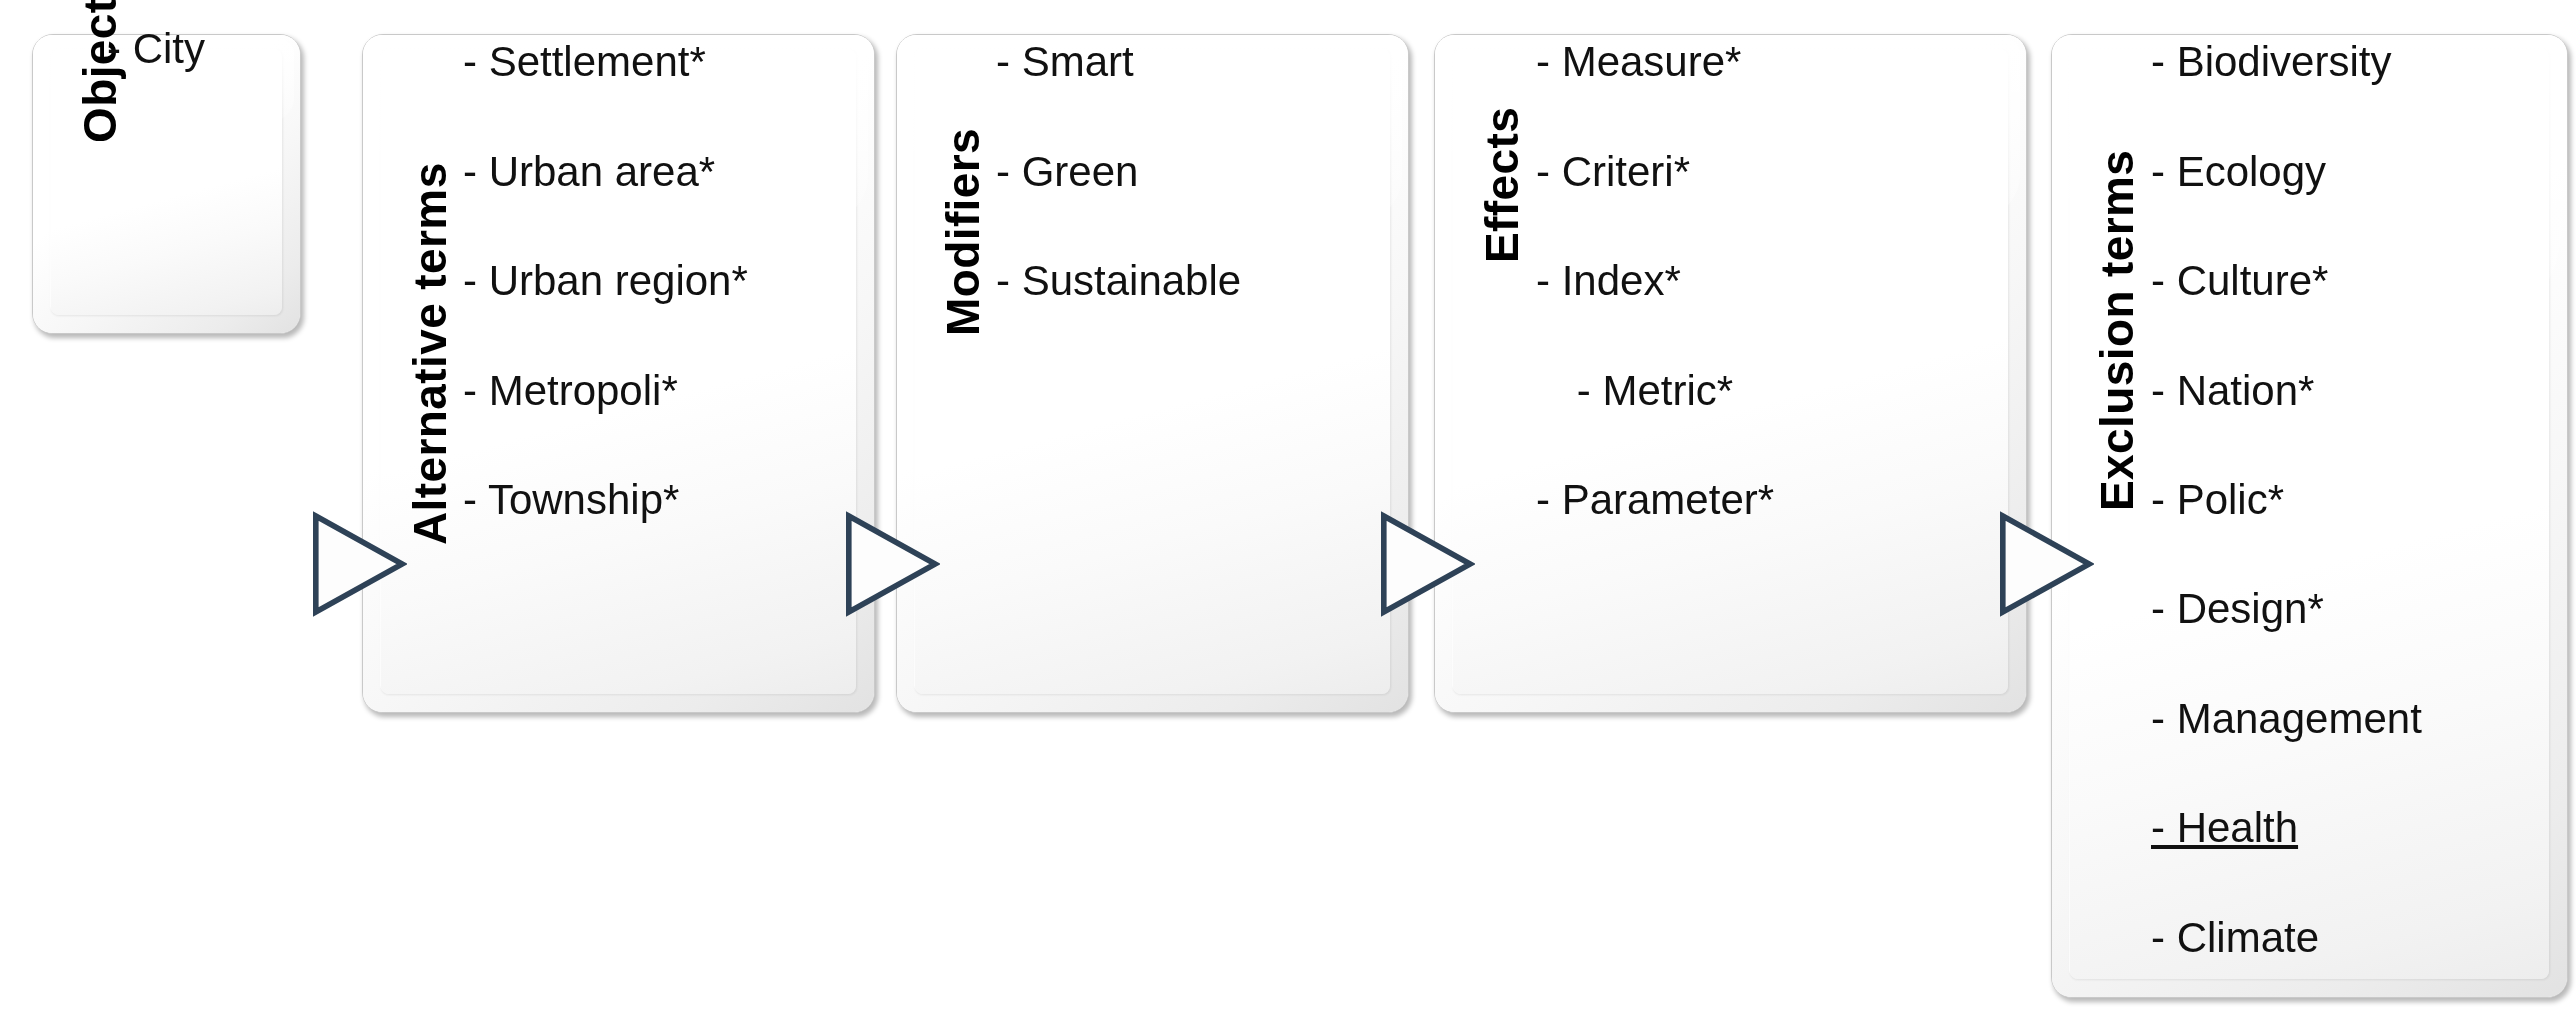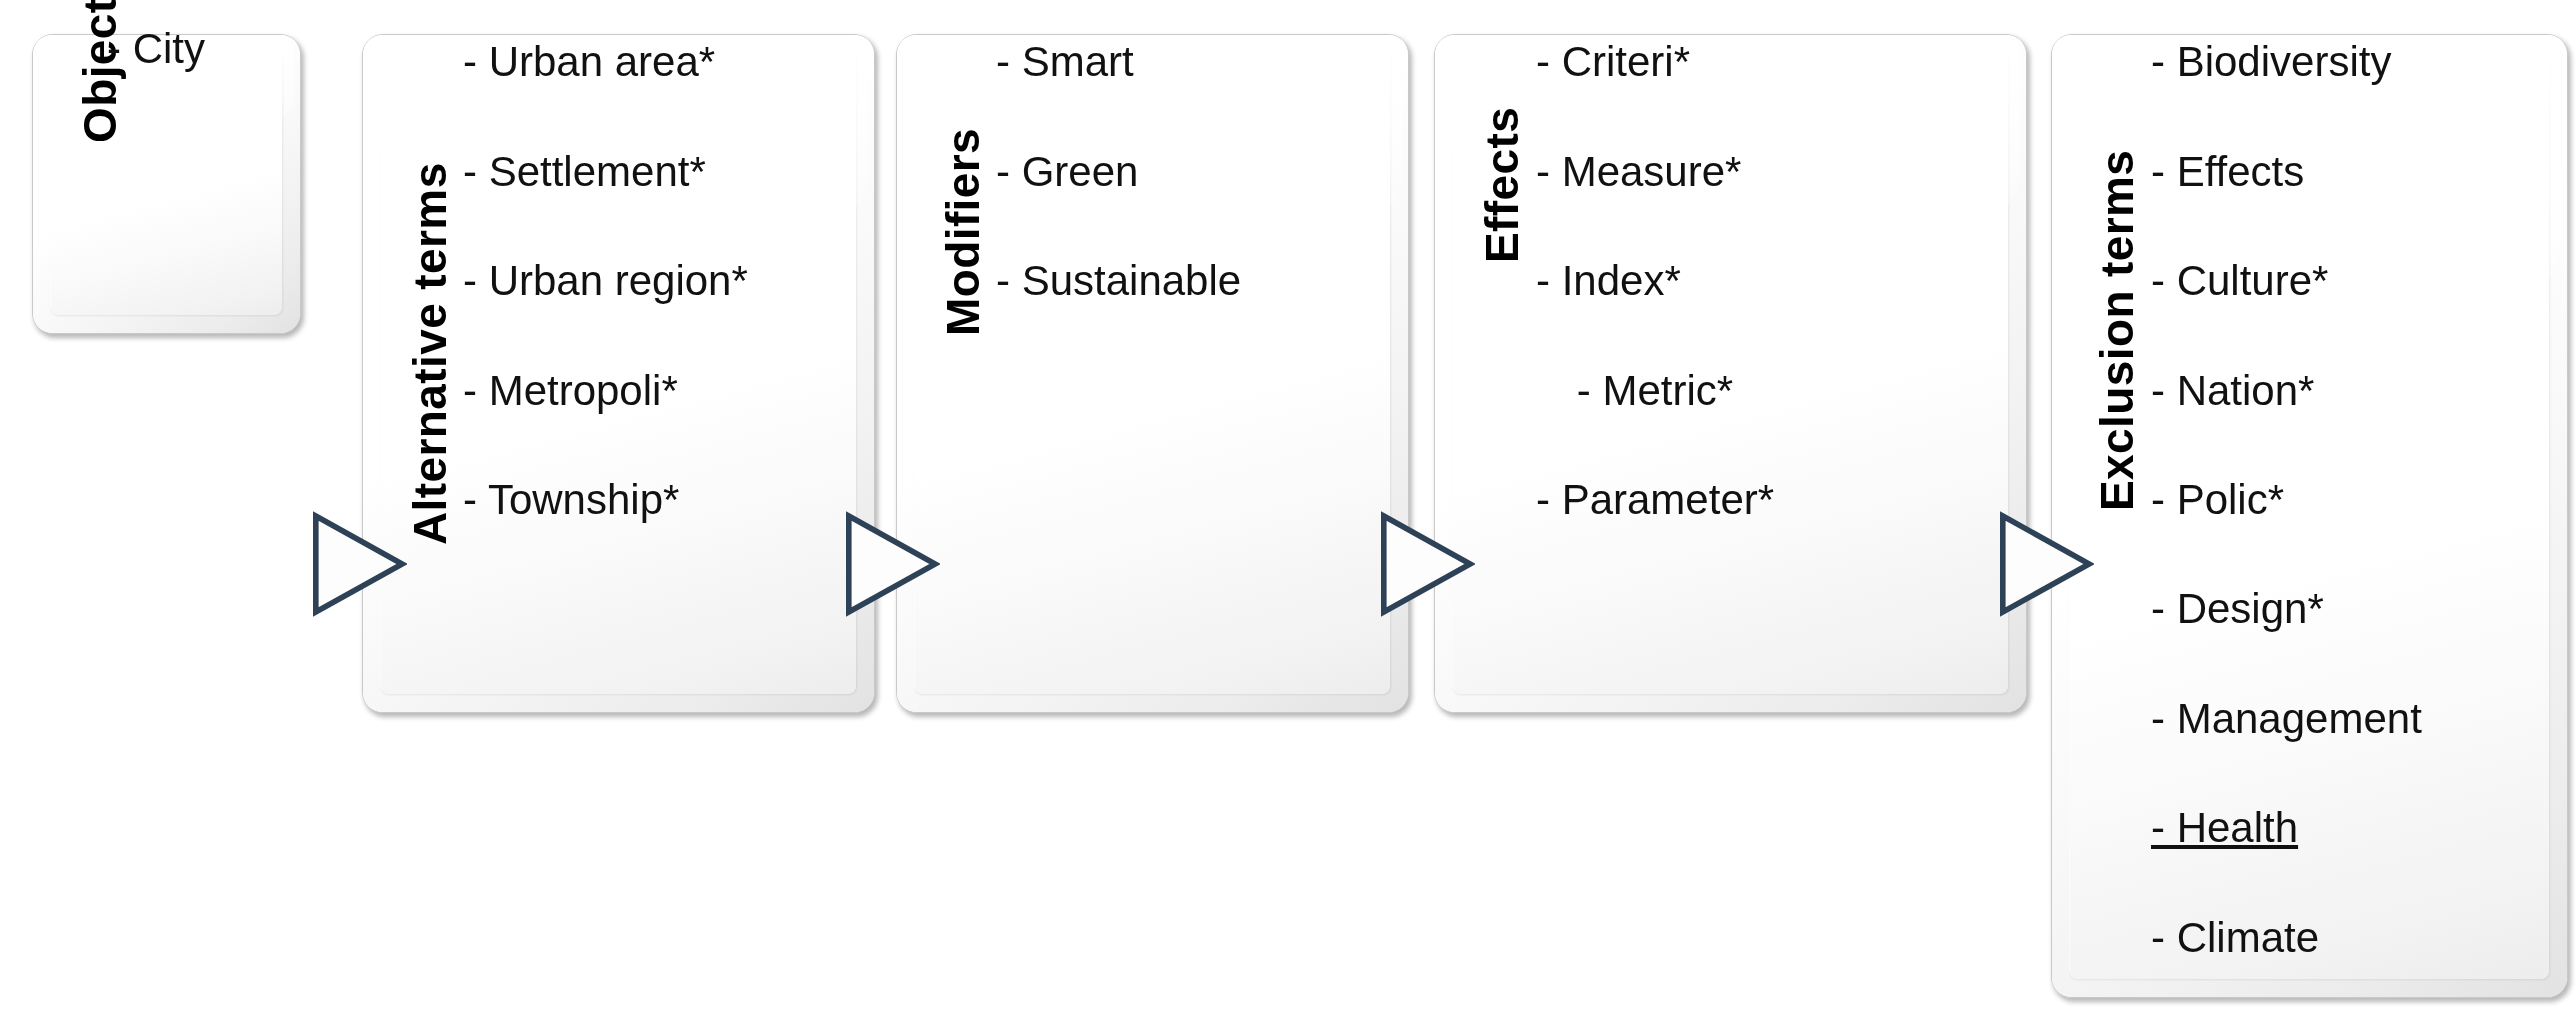--- a/index.html
+++ b/index.html
@@ -116,22 +116,22 @@
     <li style="height:87px; padding-top:22.4px;">- City</li>
   </ul>
 
   <div class="card" style="left:362px; top:34px; width:513px; height:679px;">
     <div class="bevel-outer"></div>
     <div class="bevel-inner"></div>
     <div class="gloss"></div>
   </div>
   <div class="cat-label" style="left:407px; top:545px; font-size:46px;">Alternative terms</div>
   <ul class="term-list" style="left:463px; top:19px; font-size:42px;">
+    <li style="height:87px; padding-top:22.4px;">- Settlement*</li>
     <li style="height:87px; padding-top:22.4px;">- Urban area*</li>
-    <li style="height:87px; padding-top:22.4px;">- Settlement*</li>
     <li style="height:87px; padding-top:22.4px;">- Urban region*</li>
     <li style="height:87px; padding-top:22.4px;">- Metropoli*</li>
     <li style="height:87px; padding-top:22.4px;">- Township*</li>
   </ul>
 
   <div class="card" style="left:896px; top:34px; width:513px; height:679px;">
     <div class="bevel-outer"></div>
     <div class="bevel-inner"></div>
     <div class="gloss"></div>
   </div>
@@ -142,36 +142,36 @@
     <li style="height:87px; padding-top:22.4px;">- Sustainable</li>
   </ul>
 
   <div class="card" style="left:1434px; top:34px; width:593px; height:679px;">
     <div class="bevel-outer"></div>
     <div class="bevel-inner"></div>
     <div class="gloss"></div>
   </div>
   <div class="cat-label" style="left:1479px; top:263px; font-size:46px;">Effects</div>
   <ul class="term-list" style="left:1536px; top:19px; font-size:42px;">
+    <li style="height:87px; padding-top:22.4px;">- Measure*</li>
     <li style="height:87px; padding-top:22.4px;">- Criteri*</li>
-    <li style="height:87px; padding-top:22.4px;">- Measure*</li>
     <li style="height:87px; padding-top:22.4px;">- Index*</li>
     <li style="height:87px; padding-top:22.4px;text-align:center;">- Metric*</li>
     <li style="height:87px; padding-top:22.4px;">- Parameter*</li>
   </ul>
 
   <div class="card" style="left:2051px; top:34px; width:517px; height:964px;">
     <div class="bevel-outer"></div>
     <div class="bevel-inner"></div>
     <div class="gloss"></div>
   </div>
   <div class="cat-label" style="left:2094px; top:511px; font-size:46px;">Exclusion terms</div>
   <ul class="term-list" style="left:2151px; top:19px; font-size:42px;">
     <li style="height:87px; padding-top:22.4px;">- Biodiversity</li>
-    <li style="height:87px; padding-top:22.4px;">- Effects</li>
+    <li style="height:87px; padding-top:22.4px;">- Ecology</li>
     <li style="height:87px; padding-top:22.4px;">- Culture*</li>
     <li style="height:87px; padding-top:22.4px;">- Nation*</li>
     <li style="height:87px; padding-top:22.4px;">- Polic*</li>
     <li style="height:87px; padding-top:22.4px;">- Design*</li>
     <li style="height:87px; padding-top:22.4px;">- Management</li>
     <li style="height:87px; padding-top:22.4px;text-decoration:underline;">- Health</li>
     <li style="height:87px; padding-top:22.4px;">- Climate</li>
     <li style="height:87px; padding-top:22.4px;">- Educat*</li>
   </ul>
 

